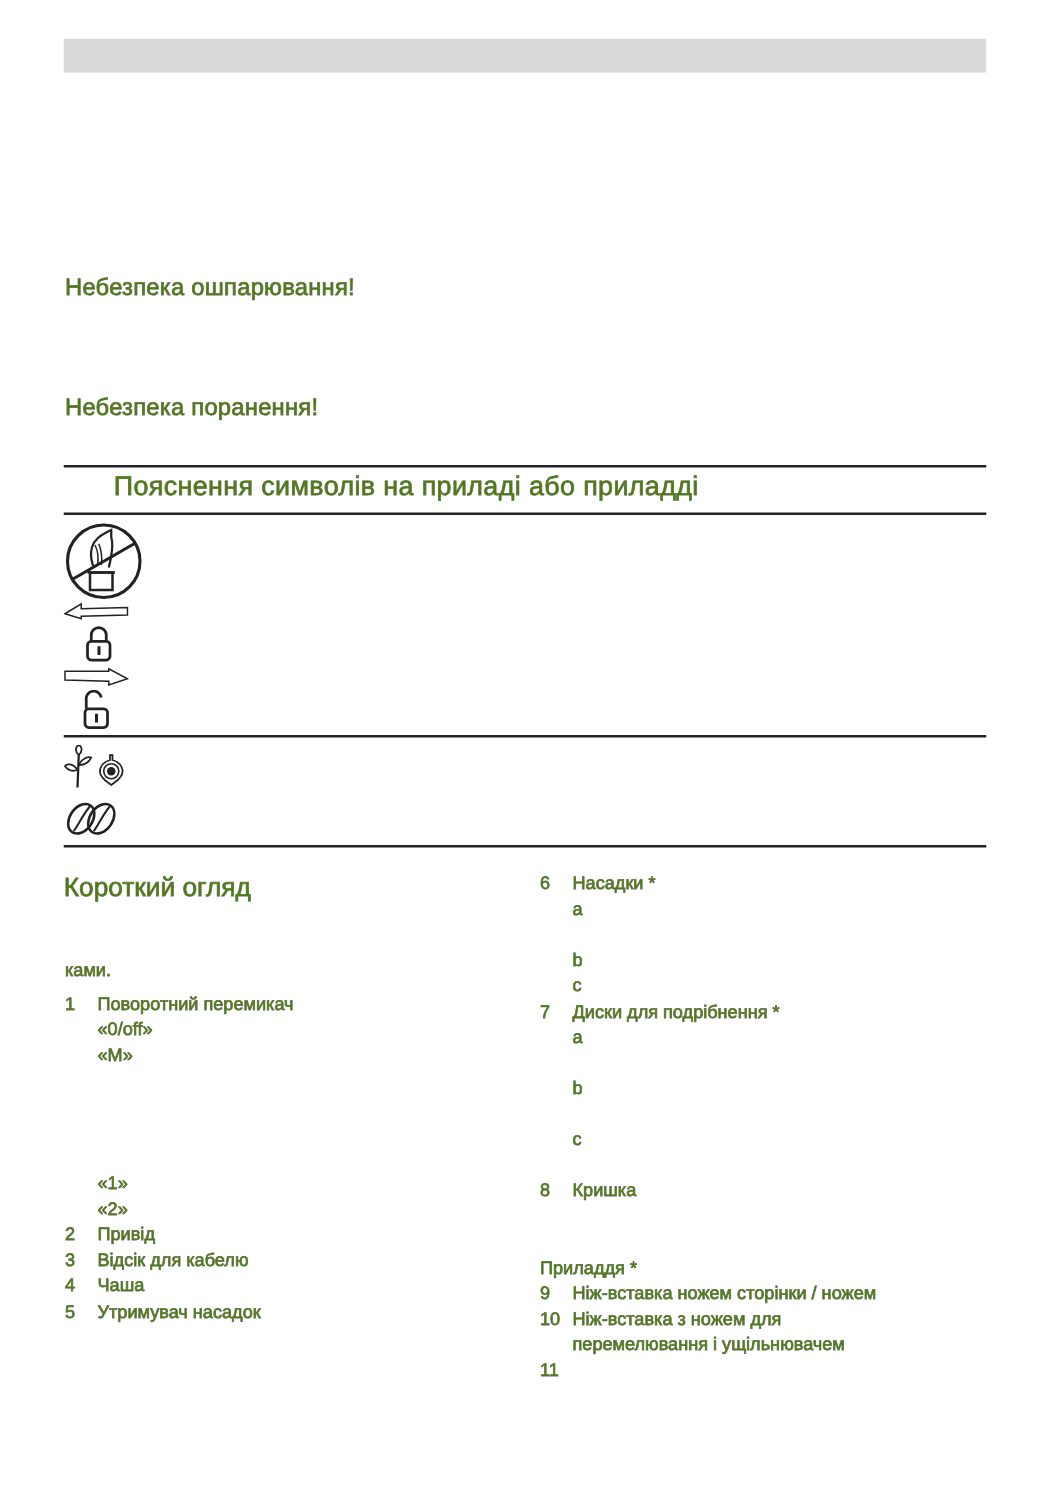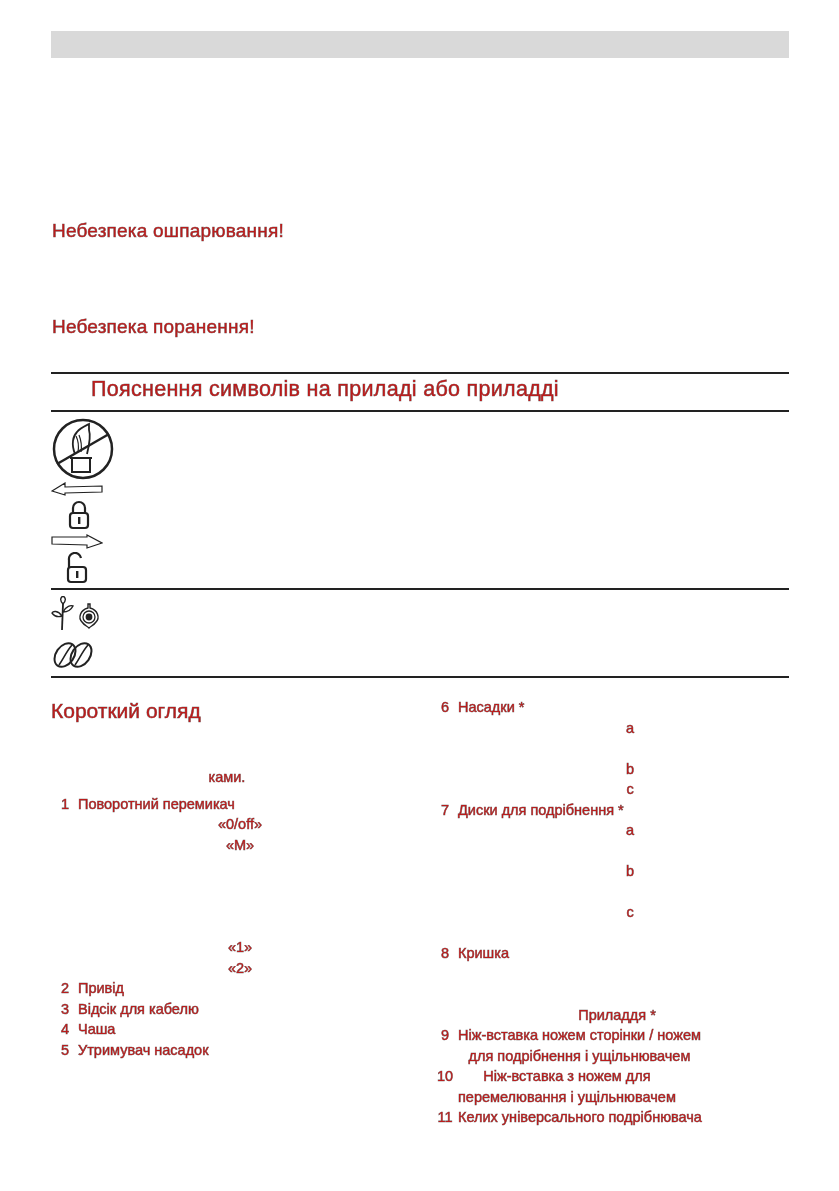--- a/index.html
+++ b/index.html
@@ -1,22 +1,21 @@
 <!DOCTYPE html>
 <html><head>
   <meta charset="utf-8">
   <style>
     html, body { margin: 0; padding: 0; background: #ffffff; }
     body { width: 839px; height: 1191px; position: relative; overflow: hidden;
            font-family: "Liberation Sans", sans-serif; color: #222; }
     .outline {
-      color: #b91c1c;
+      color: #4d7c0f;
       -webkit-text-stroke: 0.6px #6a6a6a;
       paint-order: stroke fill;
-      text-align: center;
     }
     .abs { position: absolute; }
 
     .top-bar { left: 51px; top: 31px; width: 738px; height: 27px; background: #d9d9d9; }
 
     .warn { left: 52px; font-size: 19px; letter-spacing: 0.2px; }
 
     .rule { left: 51px; width: 738px; height: 1.5px; background: #222; }
 
     .sym-title { left: 91px; top: 377px; font-size: 21.5px; letter-spacing: 0.3px; }
@@ -161,27 +160,25 @@
     <span>Кришка</span>
   </div>
   <div class="spacer"></div>
     <div class="spacer"></div>
 
   <div>Приладдя *</div>
   <div class="item">
     <span class="num">9</span>
     <span>
       <div>Ніж-вставка ножем сторінки / ножем</div>
-      <div>для подрібнення і ущільнювачем</div>
     </span>
   </div>
   <div class="item">
     <span class="num">10</span>
     <span>
       <div>Ніж-вставка з ножем для</div>
       <div>перемелювання і ущільнювачем</div>
     </span>
   </div>
   <div class="item">
     <span class="num">11</span>
-    <span>Келих універсального подрібнювача</span>
   </div>
 </div>
 
 </body></html>

